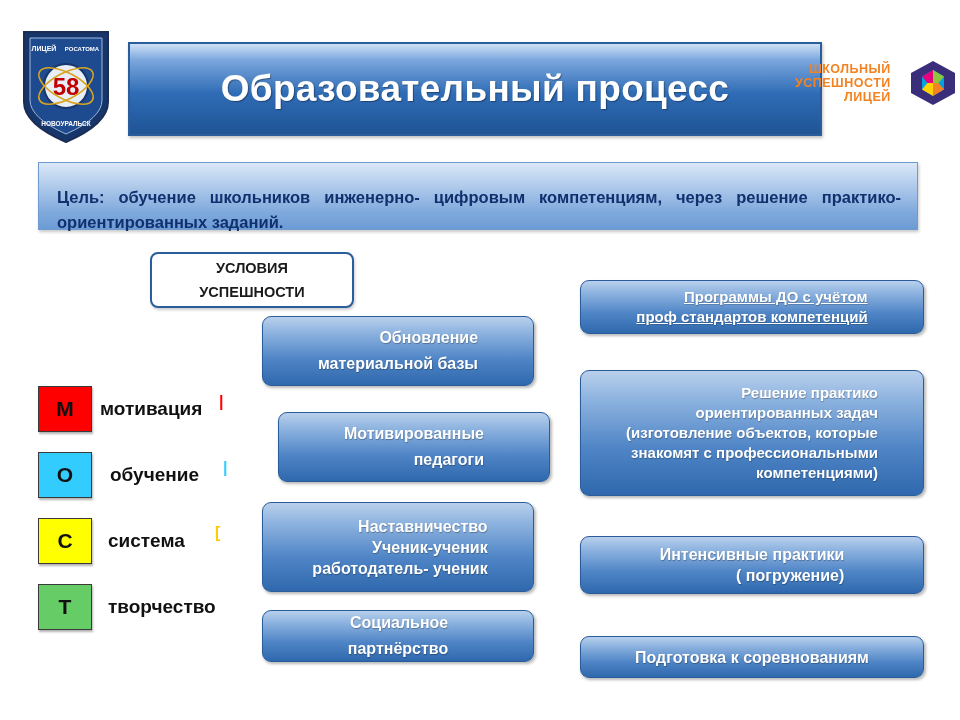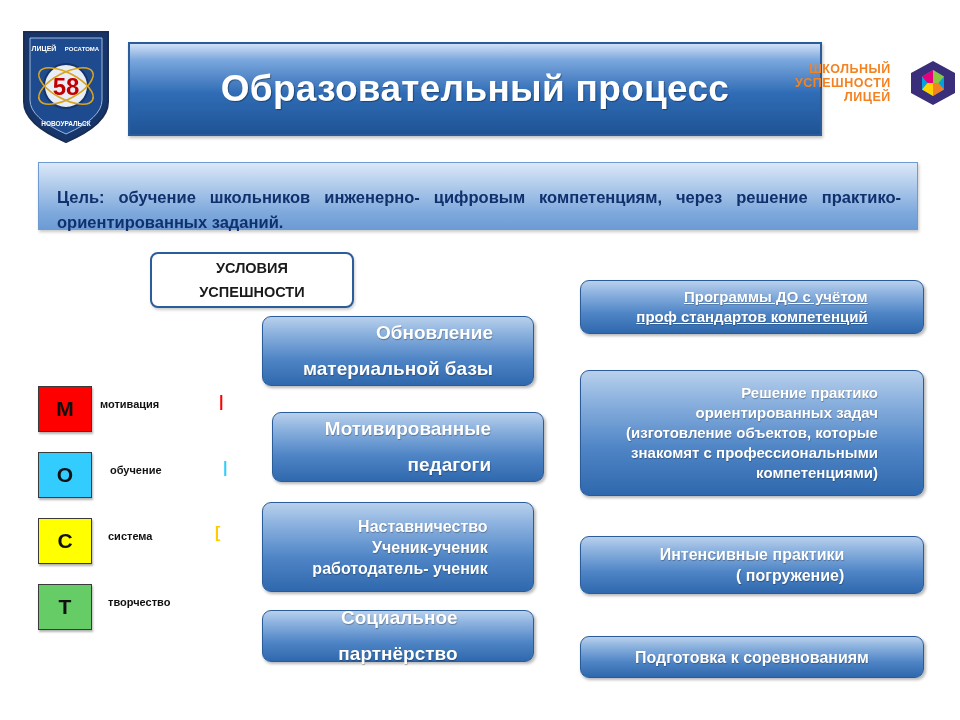--- a/index.html
+++ b/index.html
@@ -130,42 +130,42 @@
   }
   .bluebox span {
     color: #ffffff;
     font-weight: bold;
     text-align: right;
     line-height: 23px;
     text-shadow: 0.5px 0.5px 1px rgba(0,0,0,0.3);
     white-space: pre-line;
   }
   .bluebox.small span { font-size: 15px; line-height: 20px; }
-  .bluebox.big span { font-size: 19px; line-height: 36px; }
+  .bluebox.big span { font-size: 16px; line-height: 26px; }
   .bluebox.med span { font-size: 16px; line-height: 21px; }
 
   
   .letter-box {
     position: absolute;
     width: 52px;
     height: 44px;
     border: 1px solid #3a3a3a;
     display: flex;
     align-items: center;
     justify-content: center;
     box-shadow: 1px 1.5px 2px rgba(0,0,0,0.3);
   }
   .letter-box span {
     font-size: 21px;
     font-weight: bold;
     color: #111111;
   }
   .letter-label {
     position: absolute;
-    font-size: 11px;
+    font-size: 19px;
     font-weight: bold;
     color: #111111;
     white-space: nowrap;
   }
   .tick {
     position: absolute;
     font-size: 16px;
     font-weight: bold;
   }
 </style>
@@ -231,21 +231,21 @@
 
 <div class="letter-box" style="left:38px; top:584px; background:#66cc66;">
   <span>Т</span>
 </div>
 <div class="letter-label" style="left:108px; top:596px;">творчество</div>
 
 <div class="bluebox big" style="left:262px; top:316px; width:272px; height:70px;">
   <span>Обновление
 материальной базы</span>
 </div>
-<div class="bluebox big" style="left:272px; top:412px; width:272px; height:70px;">
+<div class="bluebox big" style="left:278px; top:412px; width:272px; height:70px;">
   <span>Мотивированные
 педагоги</span>
 </div>
 <div class="bluebox med" style="left:262px; top:502px; width:272px; height:90px;padding-left:12px;">
   <span>Наставничество
 Ученик-ученик
 работодатель-  ученик</span>
 </div>
 <div class="bluebox big" style="left:262px; top:610px; width:272px; height:52px;">
   <span>Социальное

